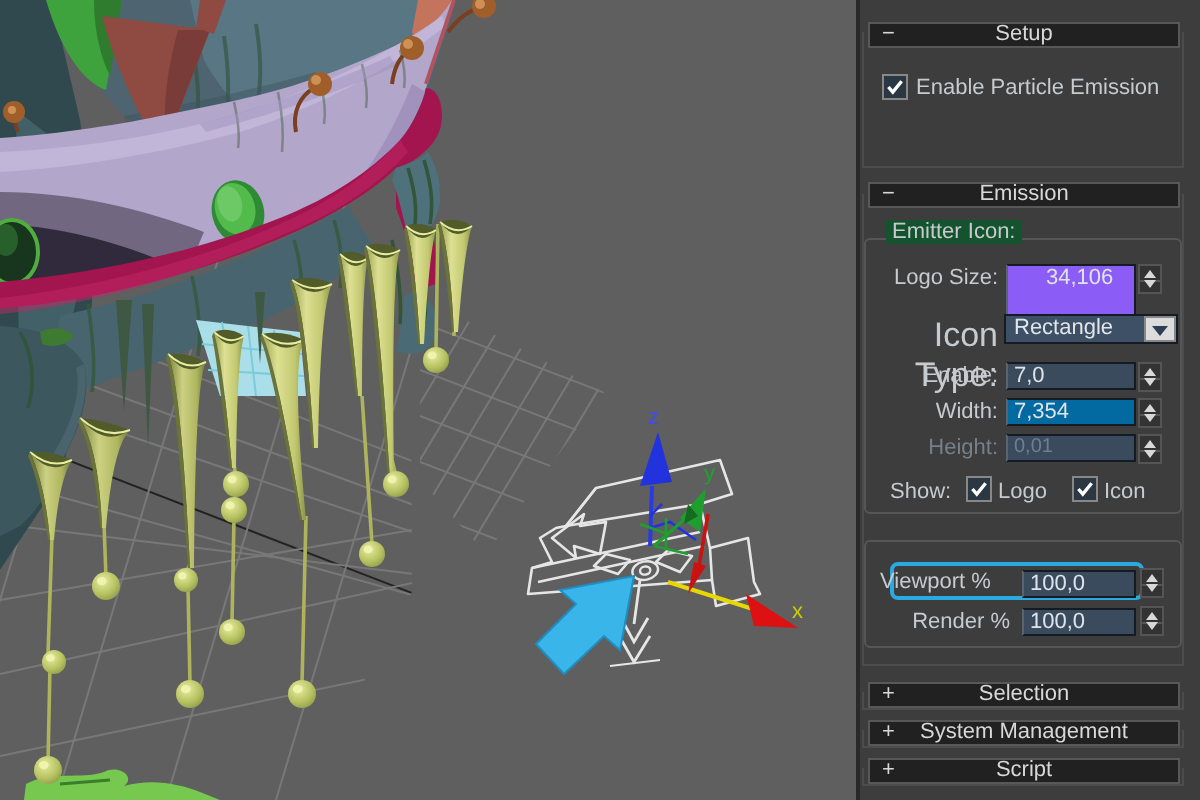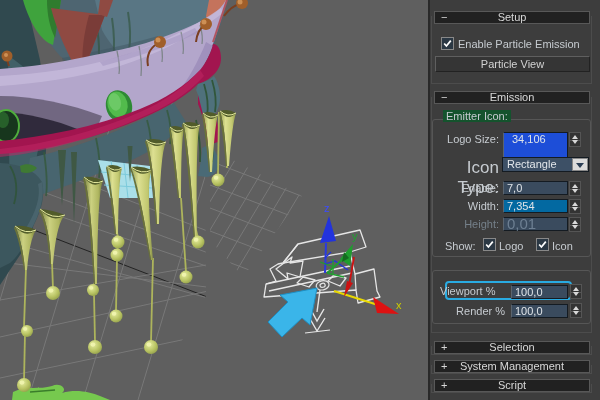--- a/index.html
+++ b/index.html
@@ -289,26 +289,25 @@
     <div style="position:absolute;left:431px;top:346px;width:161px;height:9px;border:1px solid #4c4c4c;border-top:none;box-sizing:border-box"></div>
     <div style="position:absolute;left:431px;top:365px;width:161px;height:9px;border:1px solid #4c4c4c;border-top:none;box-sizing:border-box"></div>
     <div style="position:absolute;left:431px;top:384px;width:161px;height:9px;border:1px solid #4c4c4c;border-top:none;box-sizing:border-box"></div>
     <div style="position:absolute;left:434px;top:11px;width:156px;height:13px;background:#212121;border:1px solid #585858;box-sizing:border-box;color:#d8d8d8;font-size:11px;line-height:11px;text-align:center">Setup<span style="position:absolute;left:6px;top:0">−</span></div>
     <div style="position:absolute;left:441px;top:37px;width:13px;height:13px;background:#2b3844;border:1px solid #888;box-sizing:border-box">
 <svg width="11" height="11" viewBox="0 0 11 11" style="position:absolute;left:0;top:0">
         <path d="M2.2,5.5 L4.4,8 L8.8,2.6" stroke="#fff" stroke-width="1.7" fill="none"></path>
       </svg>
     </div>
     <div style="position:absolute;left:458px;top:38px;color:#c6cbd0;font-size:11px">Enable Particle Emission</div>
-    <div style="position:absolute;left:435px;top:56px;width:155px;height:16px;background:#353535;border:1px solid #5f5f5f;border-bottom-color:#222;border-right-color:#222;box-sizing:border-box;color:#d2d2d2;font-size:11px;text-align:center;line-height:14px">Particle View</div>
     <div style="position:absolute;left:434px;top:91px;width:156px;height:13px;background:#212121;border:1px solid #585858;box-sizing:border-box;color:#d8d8d8;font-size:11px;line-height:11px;text-align:center">Emission<span style="position:absolute;left:6px;top:0">−</span></div>
     <div style="position:absolute;left:432px;top:119px;width:159px;height:138px;border:1px solid #565656;border-radius:3px;box-sizing:border-box"></div>
     <div style="position:absolute;left:443px;top:110px;background:#14532d;padding:0 3px;color:#c6cbd0;font-size:11px">Emitter Icon:</div>
     <div style="position:absolute;left:440px;top:133px;width:59px;text-align:right;color:#c6cbd0;font-size:11px">Logo Size:</div>
-    <div style="position:absolute;left:503px;top:132px;width:65px;height:30px;background:#1d4ed8;border:1px solid #141b22;border-left-color:#5a646e;box-sizing:border-box;color:#dfe4e8;font-size:11px;line-height:12px;padding-left:8px">34,106</div>
+    <div style="position:absolute;left:503px;top:132px;width:65px;height:30px;background:#8b5cf6;border:1px solid #141b22;border-left-color:#5a646e;box-sizing:border-box;color:#dfe4e8;font-size:11px;line-height:12px;padding-left:19px">34,106</div>
     <div style="position:absolute;left:569px;top:132px;width:12px;height:15px;background:#333;border:1px solid #555;box-sizing:border-box">
 <div style="position:absolute;left:2px;top:2px;width:0;height:0;border-left:3px solid transparent;border-right:3px solid transparent;border-bottom:4px solid #d8d8d8"></div>
 <div style="position:absolute;left:0;top:50%;width:100%;height:1px;background:#555"></div>
 <div style="position:absolute;left:2px;bottom:2px;width:0;height:0;border-left:3px solid transparent;border-right:3px solid transparent;border-top:4px solid #d8d8d8"></div>
 </div>
     <div style="position:absolute;left:440px;top:158px;width:59px;text-align:right;color:#c6cbd0;font-size:17px">Icon Type:</div>
     <div style="position:absolute;left:502px;top:157px;width:87px;height:15px;background:#3d5066;border:1px solid #141b22;box-sizing:border-box;color:#e2e6ea;font-size:11px;line-height:13px;padding-left:4px">Rectangle</div>
     <div style="position:absolute;left:572px;top:158px;width:16px;height:13px;background:#dcdcdc;border:1px solid #888;box-sizing:border-box">
       <div style="position:absolute;left:3px;top:4px;width:0;height:0;border-left:4px solid transparent;border-right:4px solid transparent;border-top:5px solid #2b3e55"></div>
     </div>
@@ -320,21 +319,21 @@
 <div style="position:absolute;left:2px;bottom:2px;width:0;height:0;border-left:3px solid transparent;border-right:3px solid transparent;border-top:4px solid #d8d8d8"></div>
 </div>
     <div style="position:absolute;left:440px;top:200px;width:59px;text-align:right;color:#c6cbd0;font-size:11px">Width:</div>
     <div style="position:absolute;left:503px;top:199px;width:65px;height:14px;background:#0369a1;border:1px solid #141b22;border-left-color:#5a646e;box-sizing:border-box;color:#dfe4e8;font-size:11px;line-height:12px;padding-left:3px">7,354</div>
     <div style="position:absolute;left:569px;top:199px;width:12px;height:15px;background:#333;border:1px solid #555;box-sizing:border-box">
 <div style="position:absolute;left:2px;top:2px;width:0;height:0;border-left:3px solid transparent;border-right:3px solid transparent;border-bottom:4px solid #d8d8d8"></div>
 <div style="position:absolute;left:0;top:50%;width:100%;height:1px;background:#555"></div>
 <div style="position:absolute;left:2px;bottom:2px;width:0;height:0;border-left:3px solid transparent;border-right:3px solid transparent;border-top:4px solid #d8d8d8"></div>
 </div>
     <div style="position:absolute;left:440px;top:218px;width:59px;text-align:right;color:#75808a;font-size:11px">Height:</div>
-    <div style="position:absolute;left:503px;top:217px;width:65px;height:14px;background:#3a4b5e;border:1px solid #141b22;border-left-color:#5a646e;box-sizing:border-box;color:#6d7f92;font-size:15px;line-height:12px;padding-left:3px">0,01</div>
+    <div style="position:absolute;left:503px;top:217px;width:65px;height:14px;background:#3a4b5e;border:1px solid #141b22;border-left-color:#5a646e;box-sizing:border-box;color:#6d7f92;font-size:10px;line-height:12px;padding-left:3px">0,01</div>
     <div style="position:absolute;left:569px;top:217px;width:12px;height:15px;background:#333;border:1px solid #555;box-sizing:border-box">
 <div style="position:absolute;left:2px;top:2px;width:0;height:0;border-left:3px solid transparent;border-right:3px solid transparent;border-bottom:4px solid #d8d8d8"></div>
 <div style="position:absolute;left:0;top:50%;width:100%;height:1px;background:#555"></div>
 <div style="position:absolute;left:2px;bottom:2px;width:0;height:0;border-left:3px solid transparent;border-right:3px solid transparent;border-top:4px solid #d8d8d8"></div>
 </div>
     <div style="position:absolute;left:445px;top:240px;color:#c6cbd0;font-size:11px">Show:</div>
     <div style="position:absolute;left:483px;top:238px;width:13px;height:13px;background:#2b3844;border:1px solid #888;box-sizing:border-box">
 <svg width="11" height="11" viewBox="0 0 11 11" style="position:absolute;left:0;top:0">
         <path d="M2.2,5.5 L4.4,8 L8.8,2.6" stroke="#fff" stroke-width="1.7" fill="none"></path>
       </svg>

